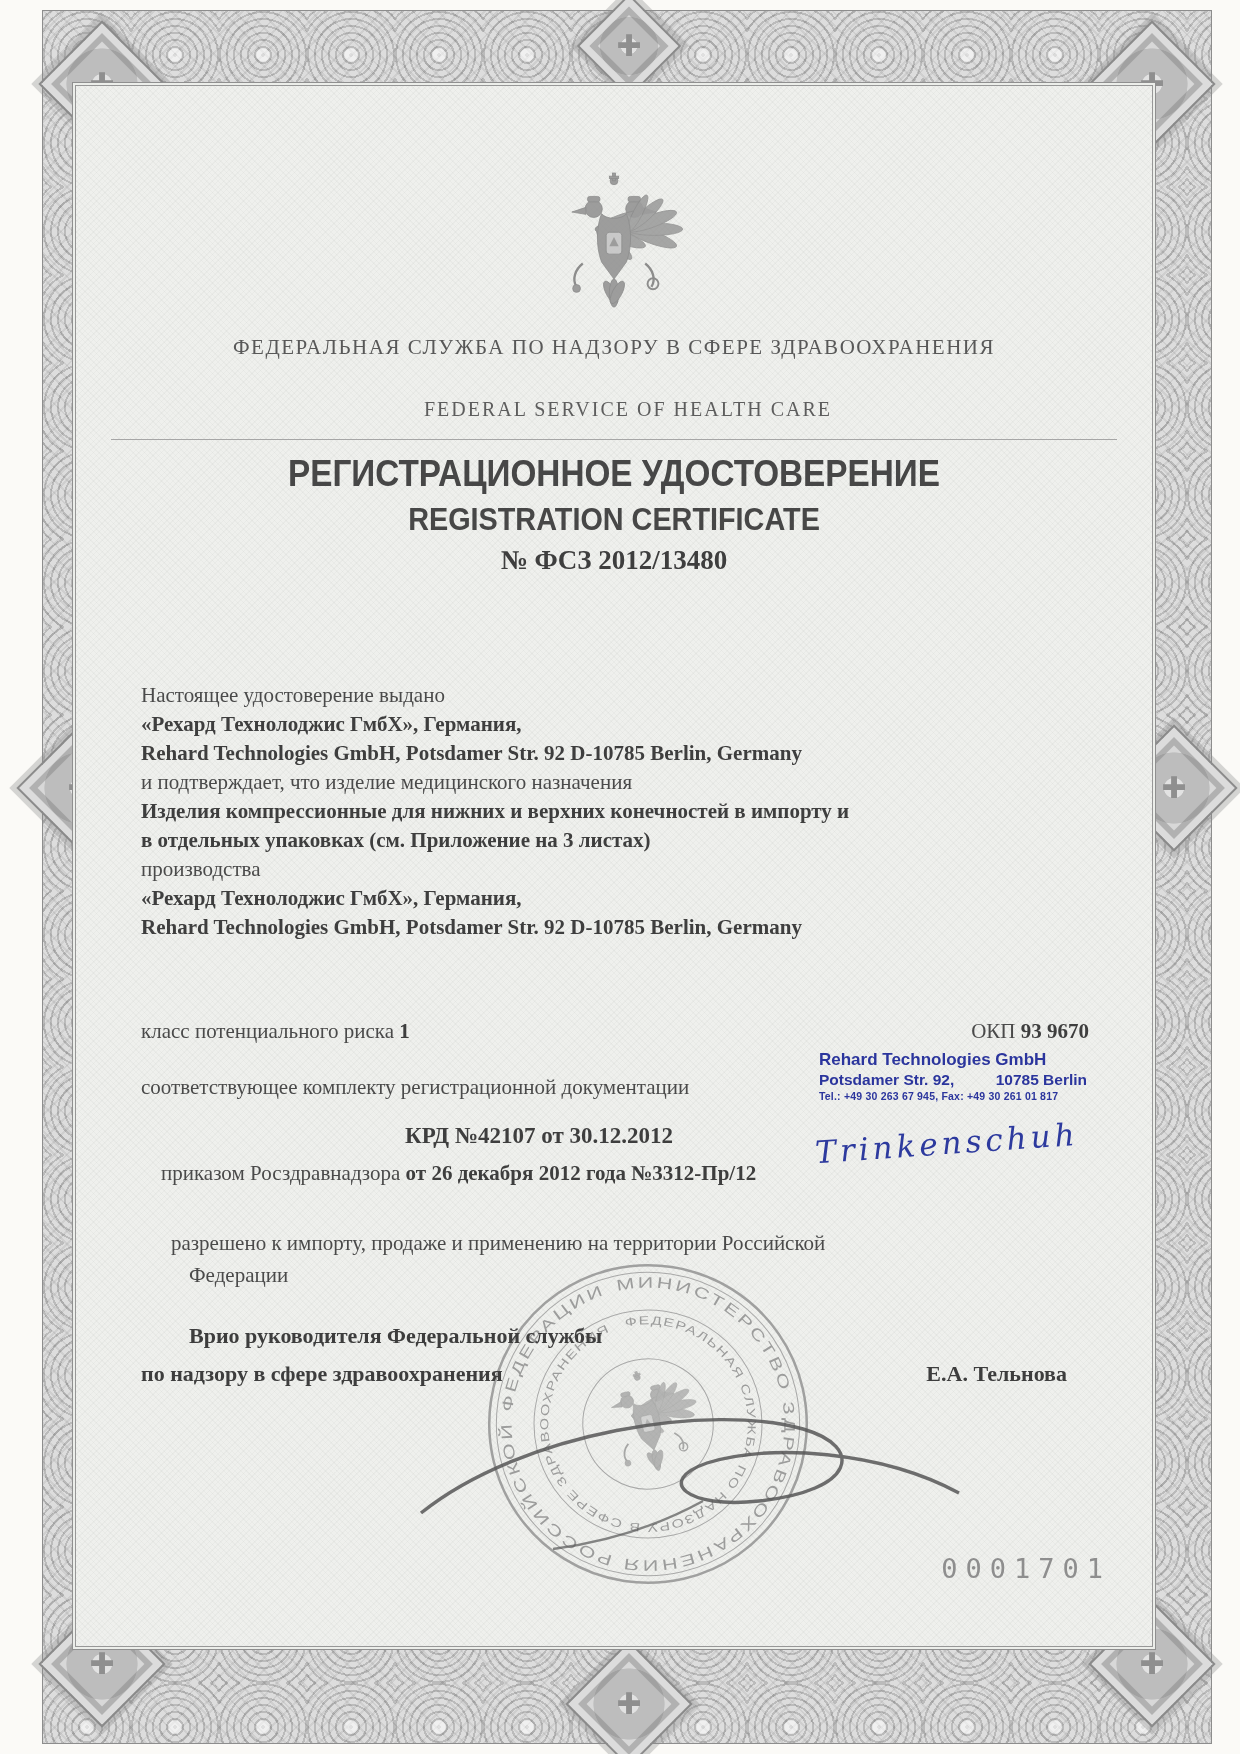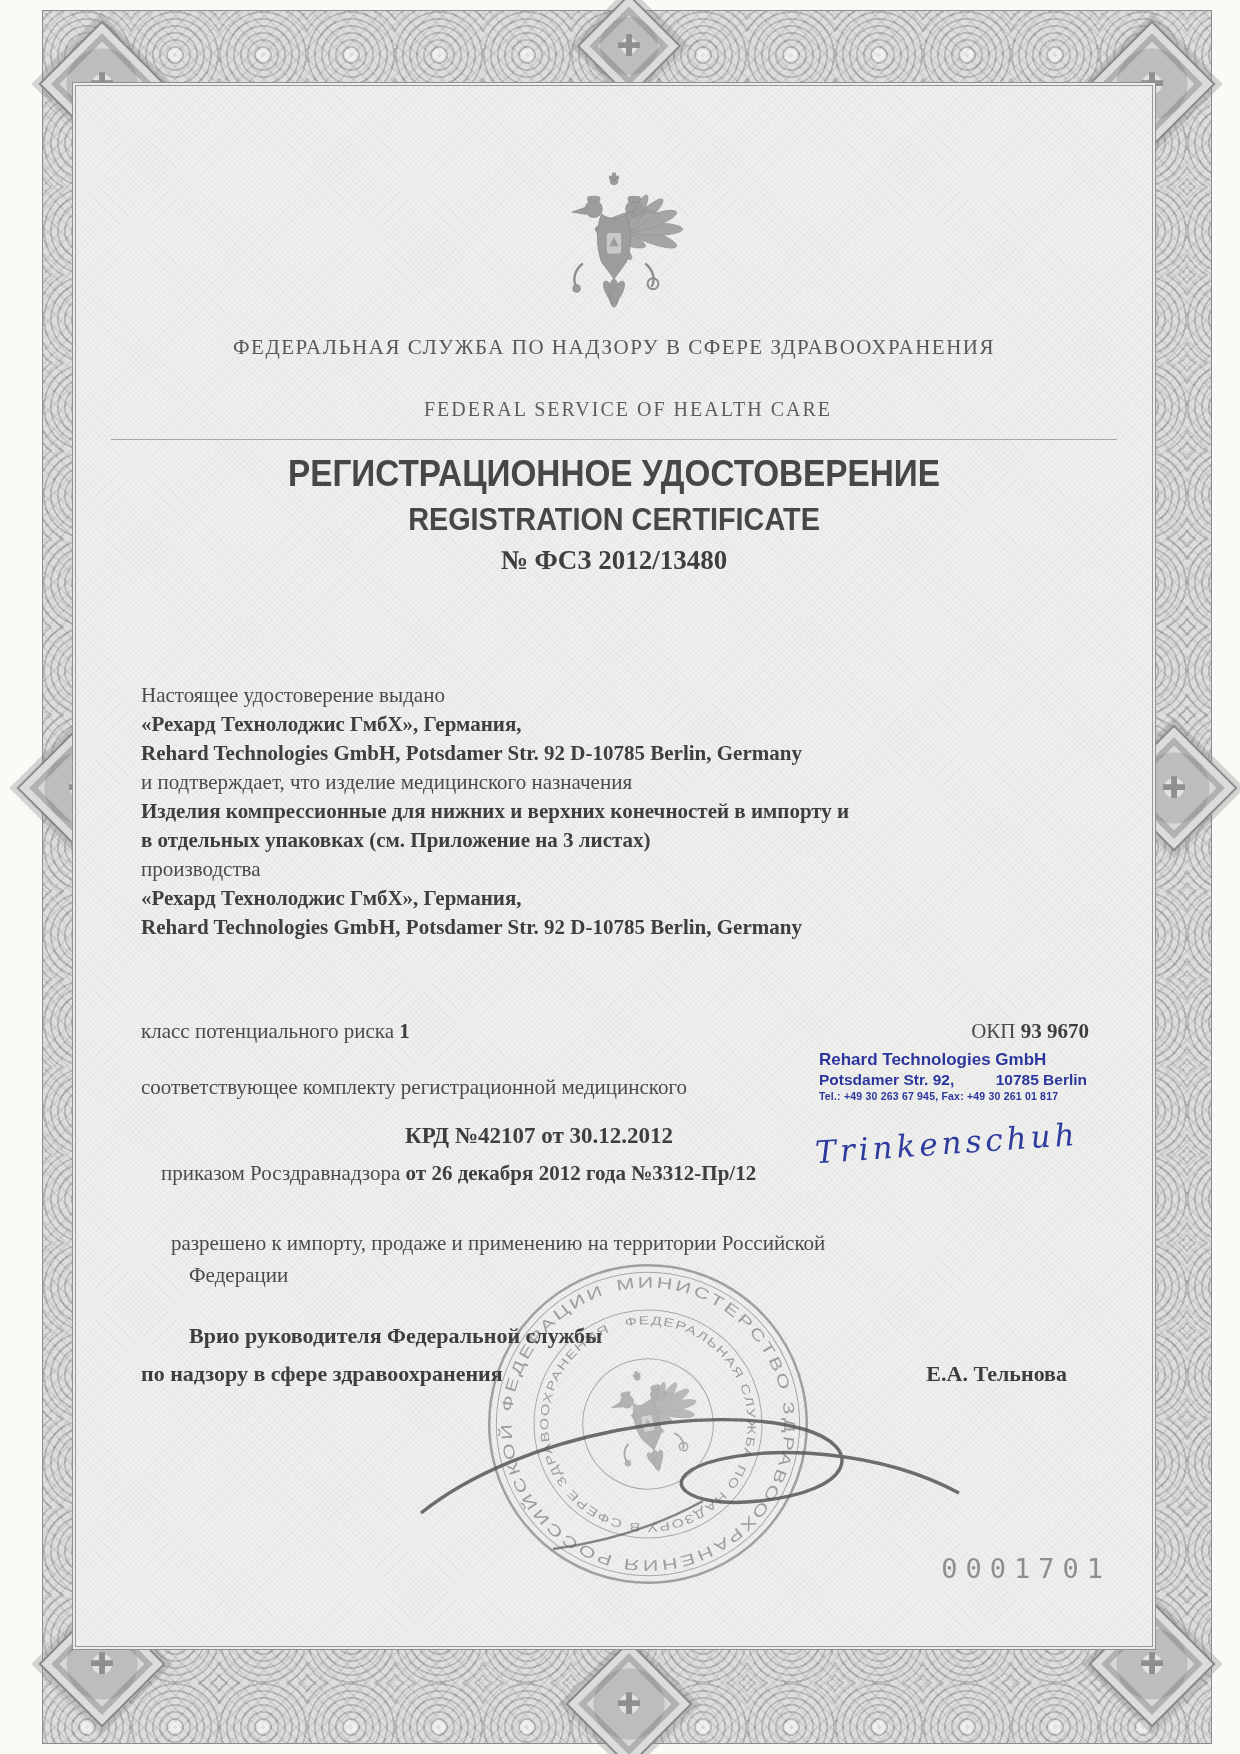--- a/index.html
+++ b/index.html
@@ -197,21 +197,21 @@
 
     <div id="stamp" class="abs">
       <div class="s1">Rehard Technologies GmbH</div>
       <div class="s2">
         <span>Potsdamer Str. 92,</span>
         <span>10785 Berlin</span>
       </div>
       <div class="s3">Tel.: +49 30 263 67 945, Fax: +49 30 261 01 817</div>
     </div>
 
-    <div id="dossier" class="abs txt">соответствующее комплекту регистрационной медицинского</div>
+    <div id="dossier" class="abs txt">соответствующее комплекту регистрационной документации</div>
 
     <div id="handSig" class="abs">Trinkenschuh</div>
 
     <div id="krd" class="abs">КРД №42107 от 30.12.2012</div>
     <div id="orderLine" class="abs"><span class="txt">приказом Росздравнадзора </span><b>от 26 декабря 2012 года №3312-Пр/12</b></div>
 
     <div id="perm1" class="abs txt">разрешено к импорту, продаже и применению на территории Российской</div>
     <div id="perm2" class="abs txt">Федерации</div>
 
     <svg id="seal" class="abs" viewBox="0 0 340 340">

